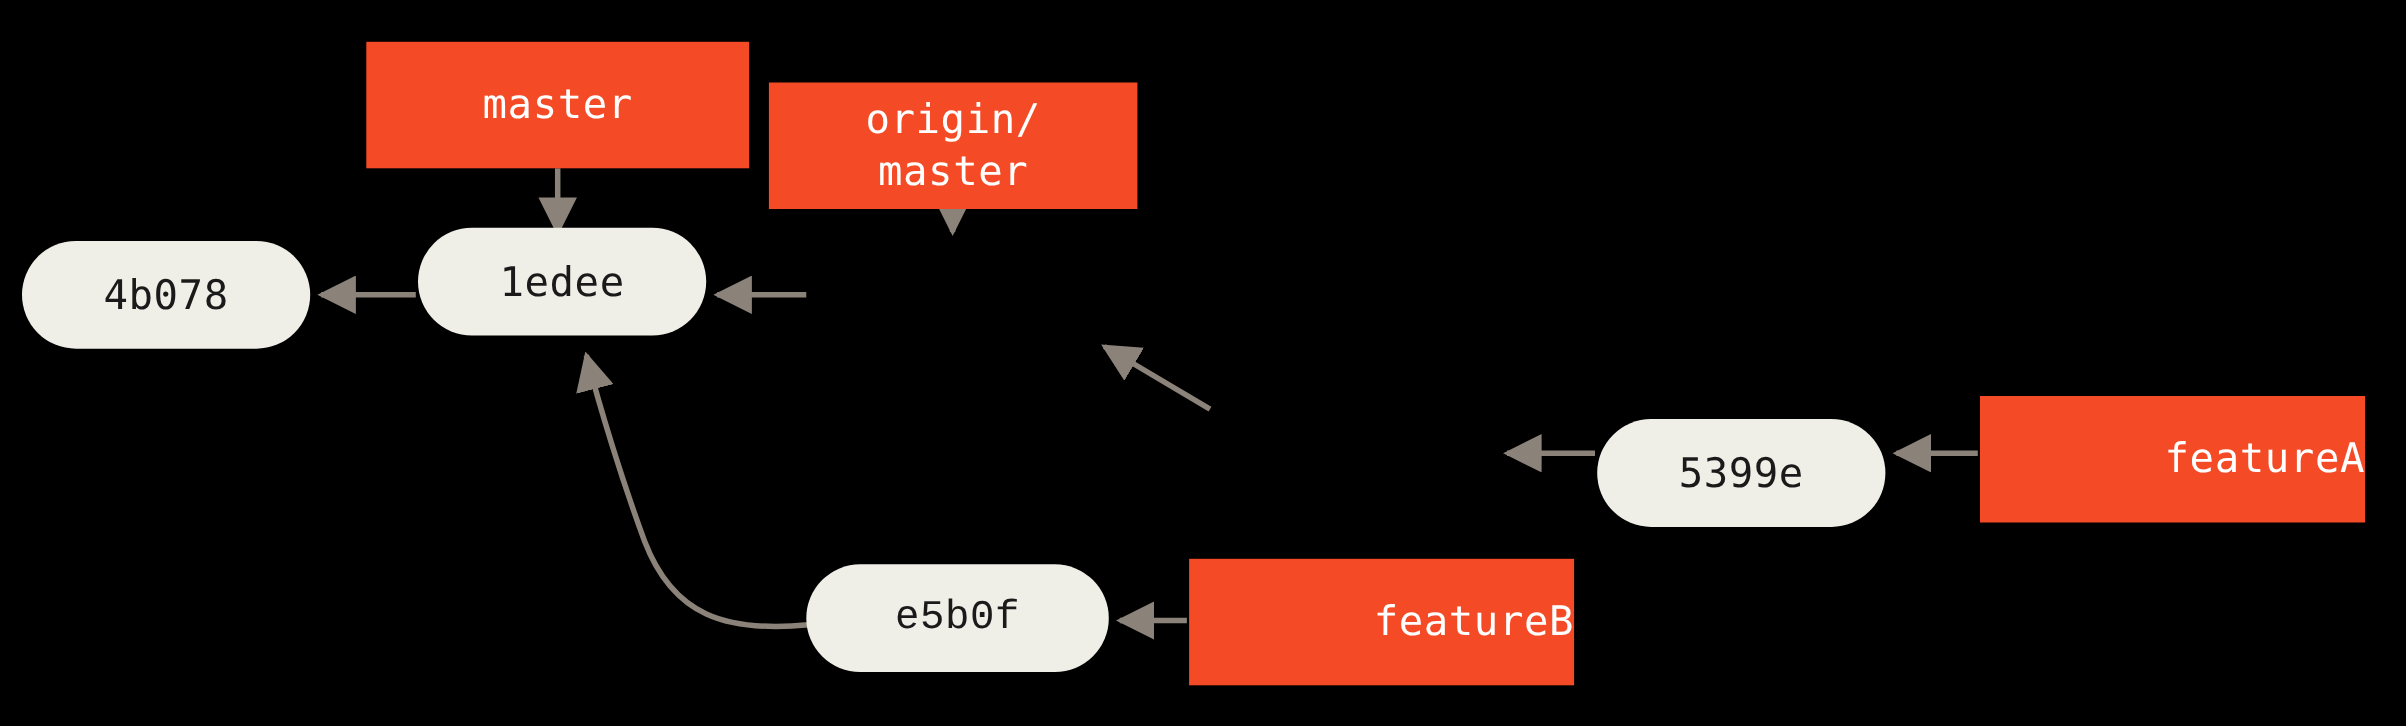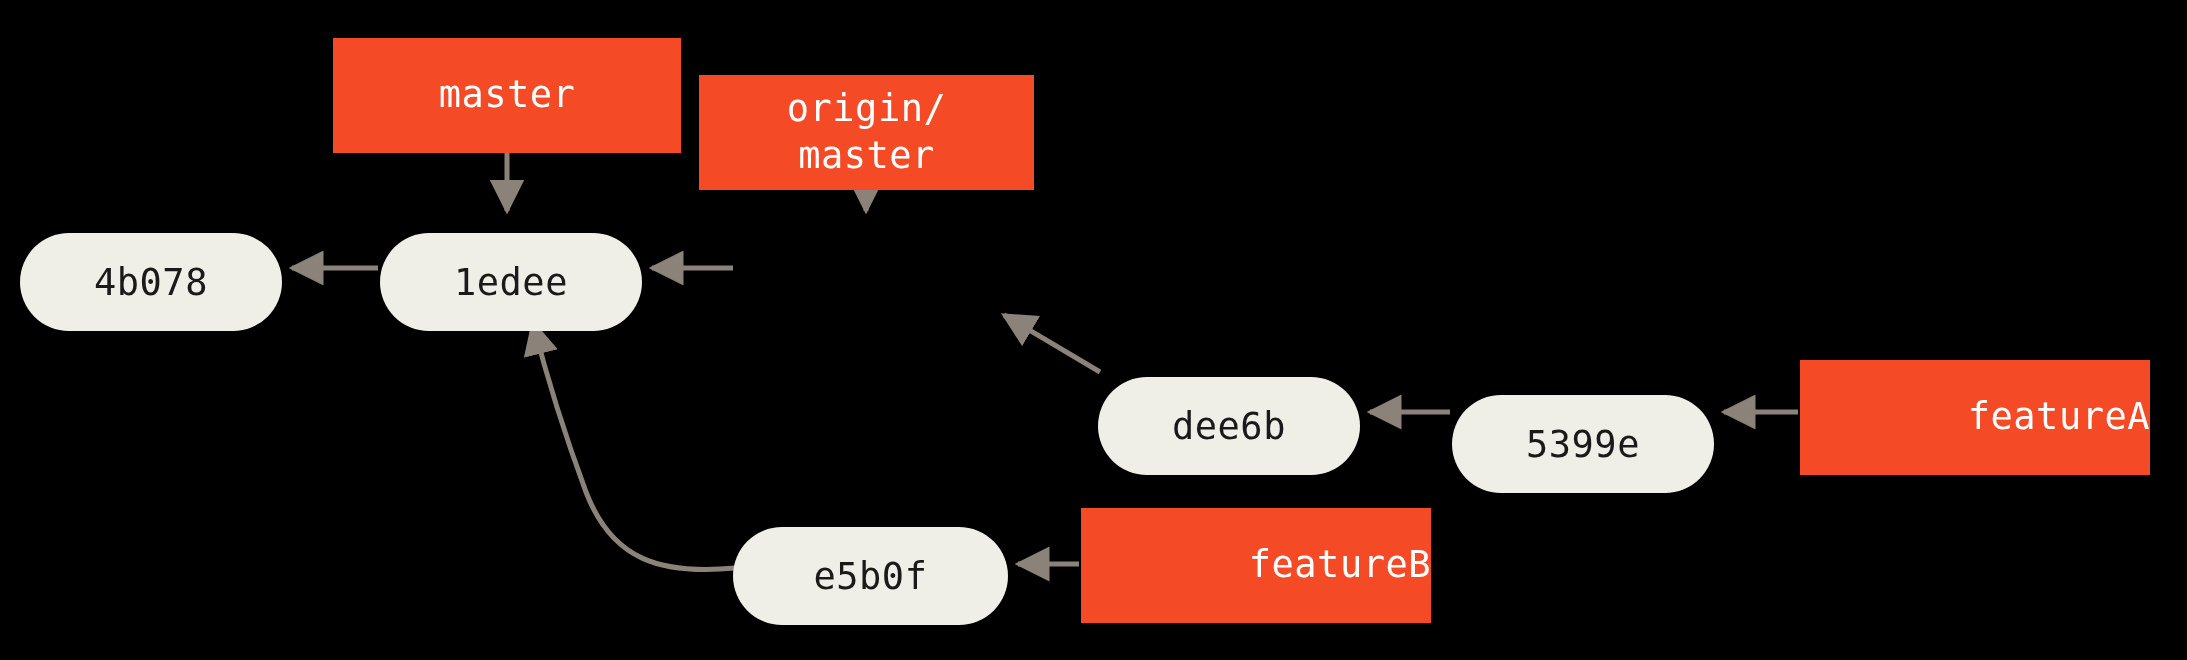--- a/index.html
+++ b/index.html
@@ -32,21 +32,20 @@
     align-items: center;
     justify-content: center;
     background: #efefe7;
     border-radius: 999px;
     color: #1a1a1a;
     font-family: "DejaVu Sans Mono", "Liberation Mono", monospace;
     font-size: 37px;
     letter-spacing: 0.5px;
     box-sizing: border-box;
     z-index: 3;
-    margin-top: 14px;
   }
   .ref-box {
     position: absolute;
     display: flex;
     align-items: center;
     justify-content: center;
     text-align: center;
     background: #f44b26;
     color: #ffffff;
     font-family: "DejaVu Sans Mono", "Liberation Mono", monospace;
@@ -86,34 +85,31 @@
 
     <path d="M 735 568 C 660 575 612 560 586 492 C 566 438 545 370 533 323" fill="none" stroke="#8b8279" stroke-width="5" marker-end="url(#arrow)"></path>
 
     <line x1="1079" y1="564" x2="1018" y2="564" stroke="#8b8279" stroke-width="5" marker-end="url(#arrow)"></line>
   </svg>
 
   <div class="commit-node" style="left:20px;  top:219px;  width:262px; height:98px;">
     <span>4b078</span>
   </div>
 
-  <div class="commit-node" style="left:380px; top:219px;  width:262px; height:98px;">
+  <div class="commit-node" style="left:380px; top:207px;  width:262px; height:98px;">
     <span>1edee</span>
   </div>
 
 
-  <div class="commit-node" style="left:1098px; top:363px; width:262px; height:98px;">
-    <span>dee6b</span>
-  </div>
 
   <div class="commit-node" style="left:1452px; top:381px; width:262px; height:98px;">
     <span>5399e</span>
   </div>
 
-  <div class="commit-node" style="left:733px; top:513px; width:275px; height:98px;">
+  <div class="commit-node" style="left:733px; top:513px; width:275px; height:98px;font-family:Liberation Mono, monospace;">
     <span>e5b0f</span>
   </div>
 
   <div class="ref-box" style="left:333px; top:38px; width:348px; height:115px;">
     <span>master</span>
   </div>
 
   <div class="ref-box" style="left:699px; top:38px; width:335px; height:115px;margin-top:37px;">
     <span>origin/
 master</span>

